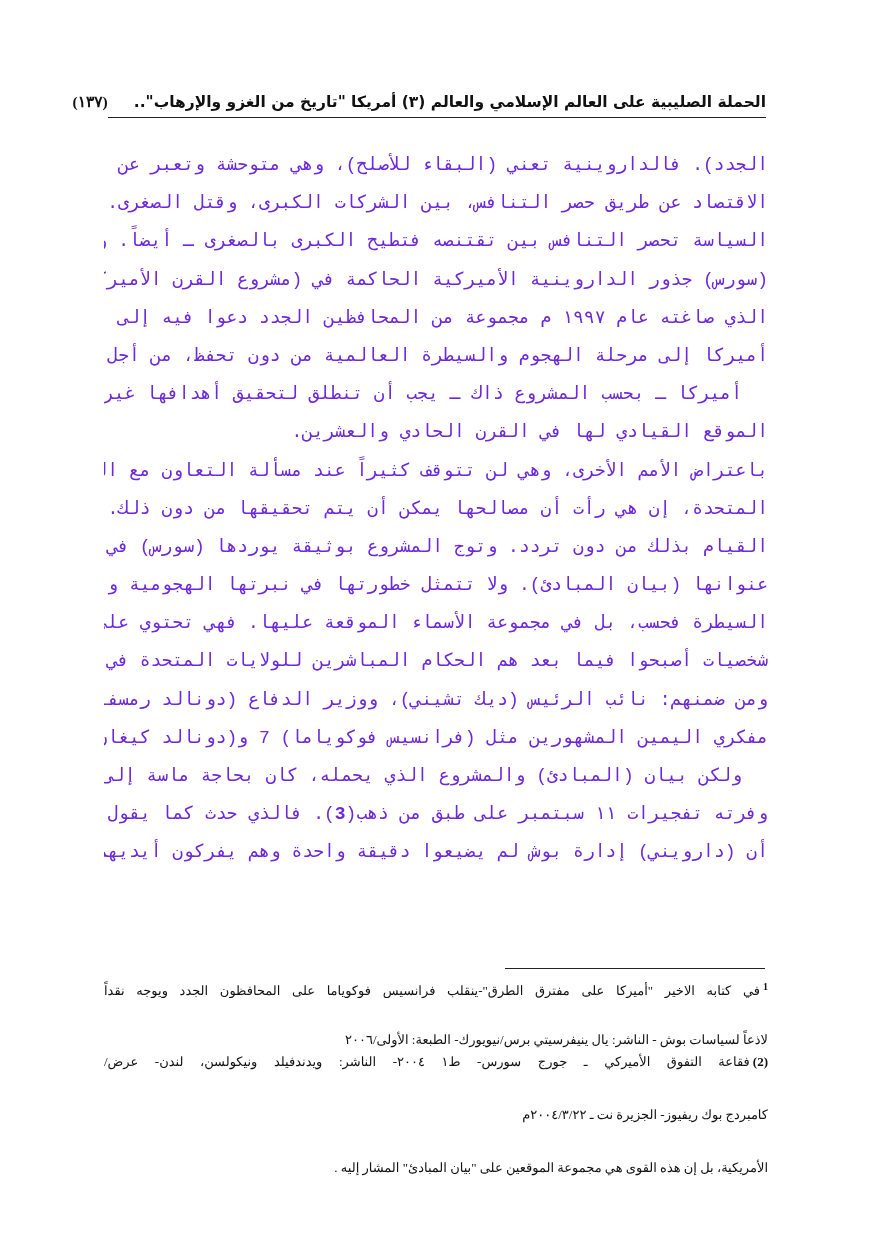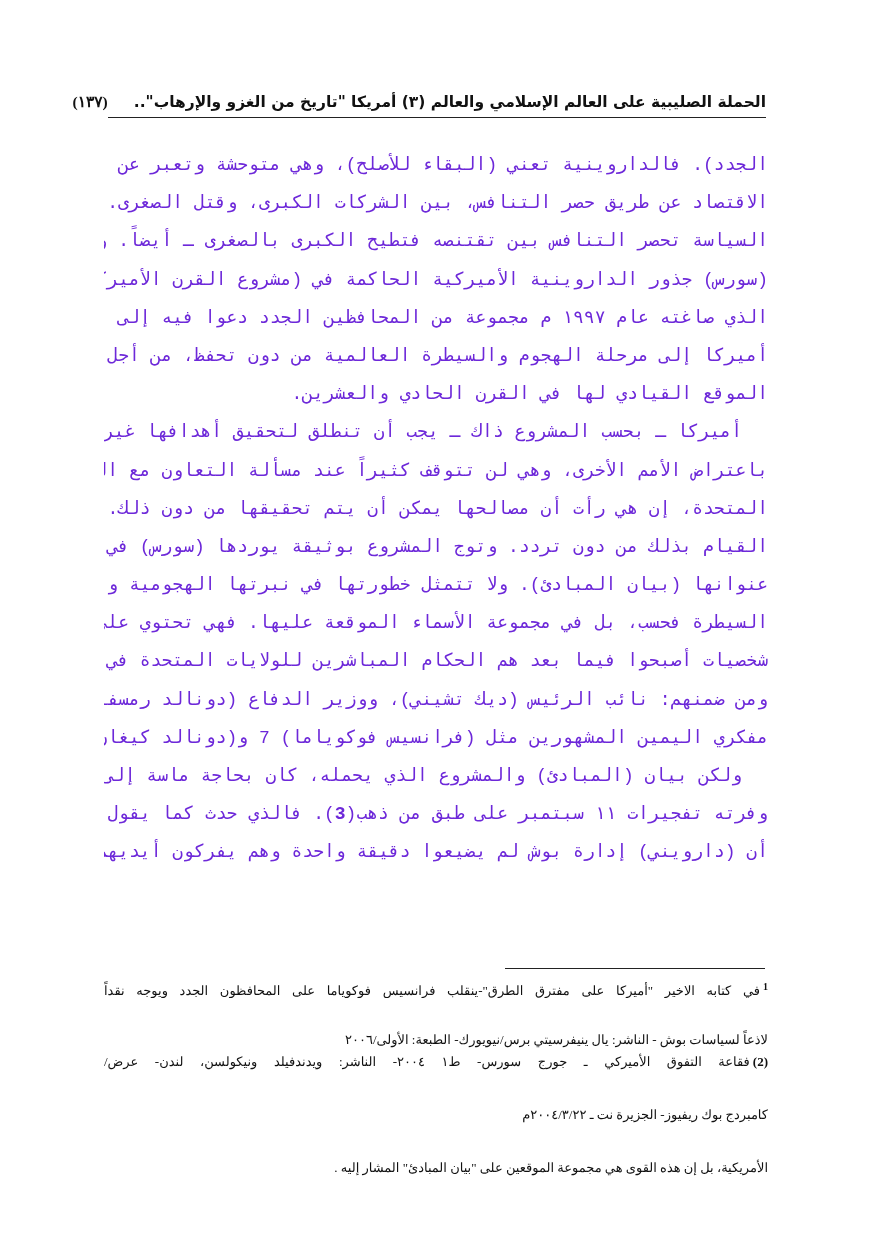--- a/index.html
+++ b/index.html
@@ -45,22 +45,22 @@
   </div>
   <div class="header-rule"></div>
 
   <div class="body-text">
     <span class="line">الجدد). فالداروينية تعني (البقاء للأصلح)، وهي متوحشة وتعبر عن توحشها في</span>
     <span class="line">الاقتصاد عن طريق حصر التنافس، بين الشركات الكبرى، وقتل الصغرى. وفي</span>
     <span class="line">السياسة تحصر التنافس بين تقتنصه فتطيح الكبرى بالصغرى  ـ أيضاً. ويرصد</span>
     <span class="line">(سورس) جذور الداروينية الأميركية الحاكمة في (مشروع القرن الأميركي الجديد)،</span>
     <span class="line">الذي صاغته عام ١٩٩٧ م مجموعة من المحافظين الجدد دعوا فيه إلى انتقال</span>
     <span class="line">أميركا إلى مرحلة الهجوم والسيطرة العالمية من دون تحفظ، من أجل الحفاظ على</span>
+    <span class="line indent">أميركا ـ بحسب المشروع ذاك ـ يجب أن تنطلق لتحقيق أهدافها غير آبهة</span>
     <span class="line last">الموقع القيادي لها في القرن الحادي والعشرين.</span>
-    <span class="line indent">أميركا ـ بحسب المشروع ذاك ـ يجب أن تنطلق لتحقيق أهدافها غير آبهة</span>
     <span class="line">باعتراض الأمم الأخرى، وهي لن تتوقف كثيراً عند مسألة التعاون مع الدول أو الأمم</span>
     <span class="line">المتحدة، إن هي رأت أن مصالحها يمكن أن يتم تحقيقها من دون ذلك. وعلى أميركا</span>
     <span class="line">القيام بذلك من دون تردد. وتوج المشروع بوثيقة يوردها (سورس) في كتابه</span>
     <span class="line">عنوانها (بيان المبادئ). ولا تتمثل خطورتها في نبرتها الهجومية والشبق نحو</span>
     <span class="line">السيطرة فحسب، بل في مجموعة الأسماء الموقعة عليها. فهي تحتوي على</span>
     <span class="line">شخصيات أصبحوا فيما بعد هم الحكام المباشرين للولايات المتحدة في إدارة بوش،</span>
     <span class="line">ومن ضمنهم: نائب الرئيس (ديك تشيني)، ووزير الدفاع (دونالد رمسفيلد)، ونائبه</span>
     <span class="line last">مفكري اليمين المشهورين مثل (فرانسيس فوكوياما) 7 و(دونالد كيغان)(٢).</span>
     <span class="line indent">ولكن بيان (المبادئ) والمشروع الذي يحمله، كان بحاجة ماسة إلى ظرف</span>
     <span class="line"><span>وفرته تفجيرات ١١ سبتمبر على طبق من ذهب(</span><b class="ref">3</b><span>). فالذي حدث كما يقول (سورس)</span></span>

